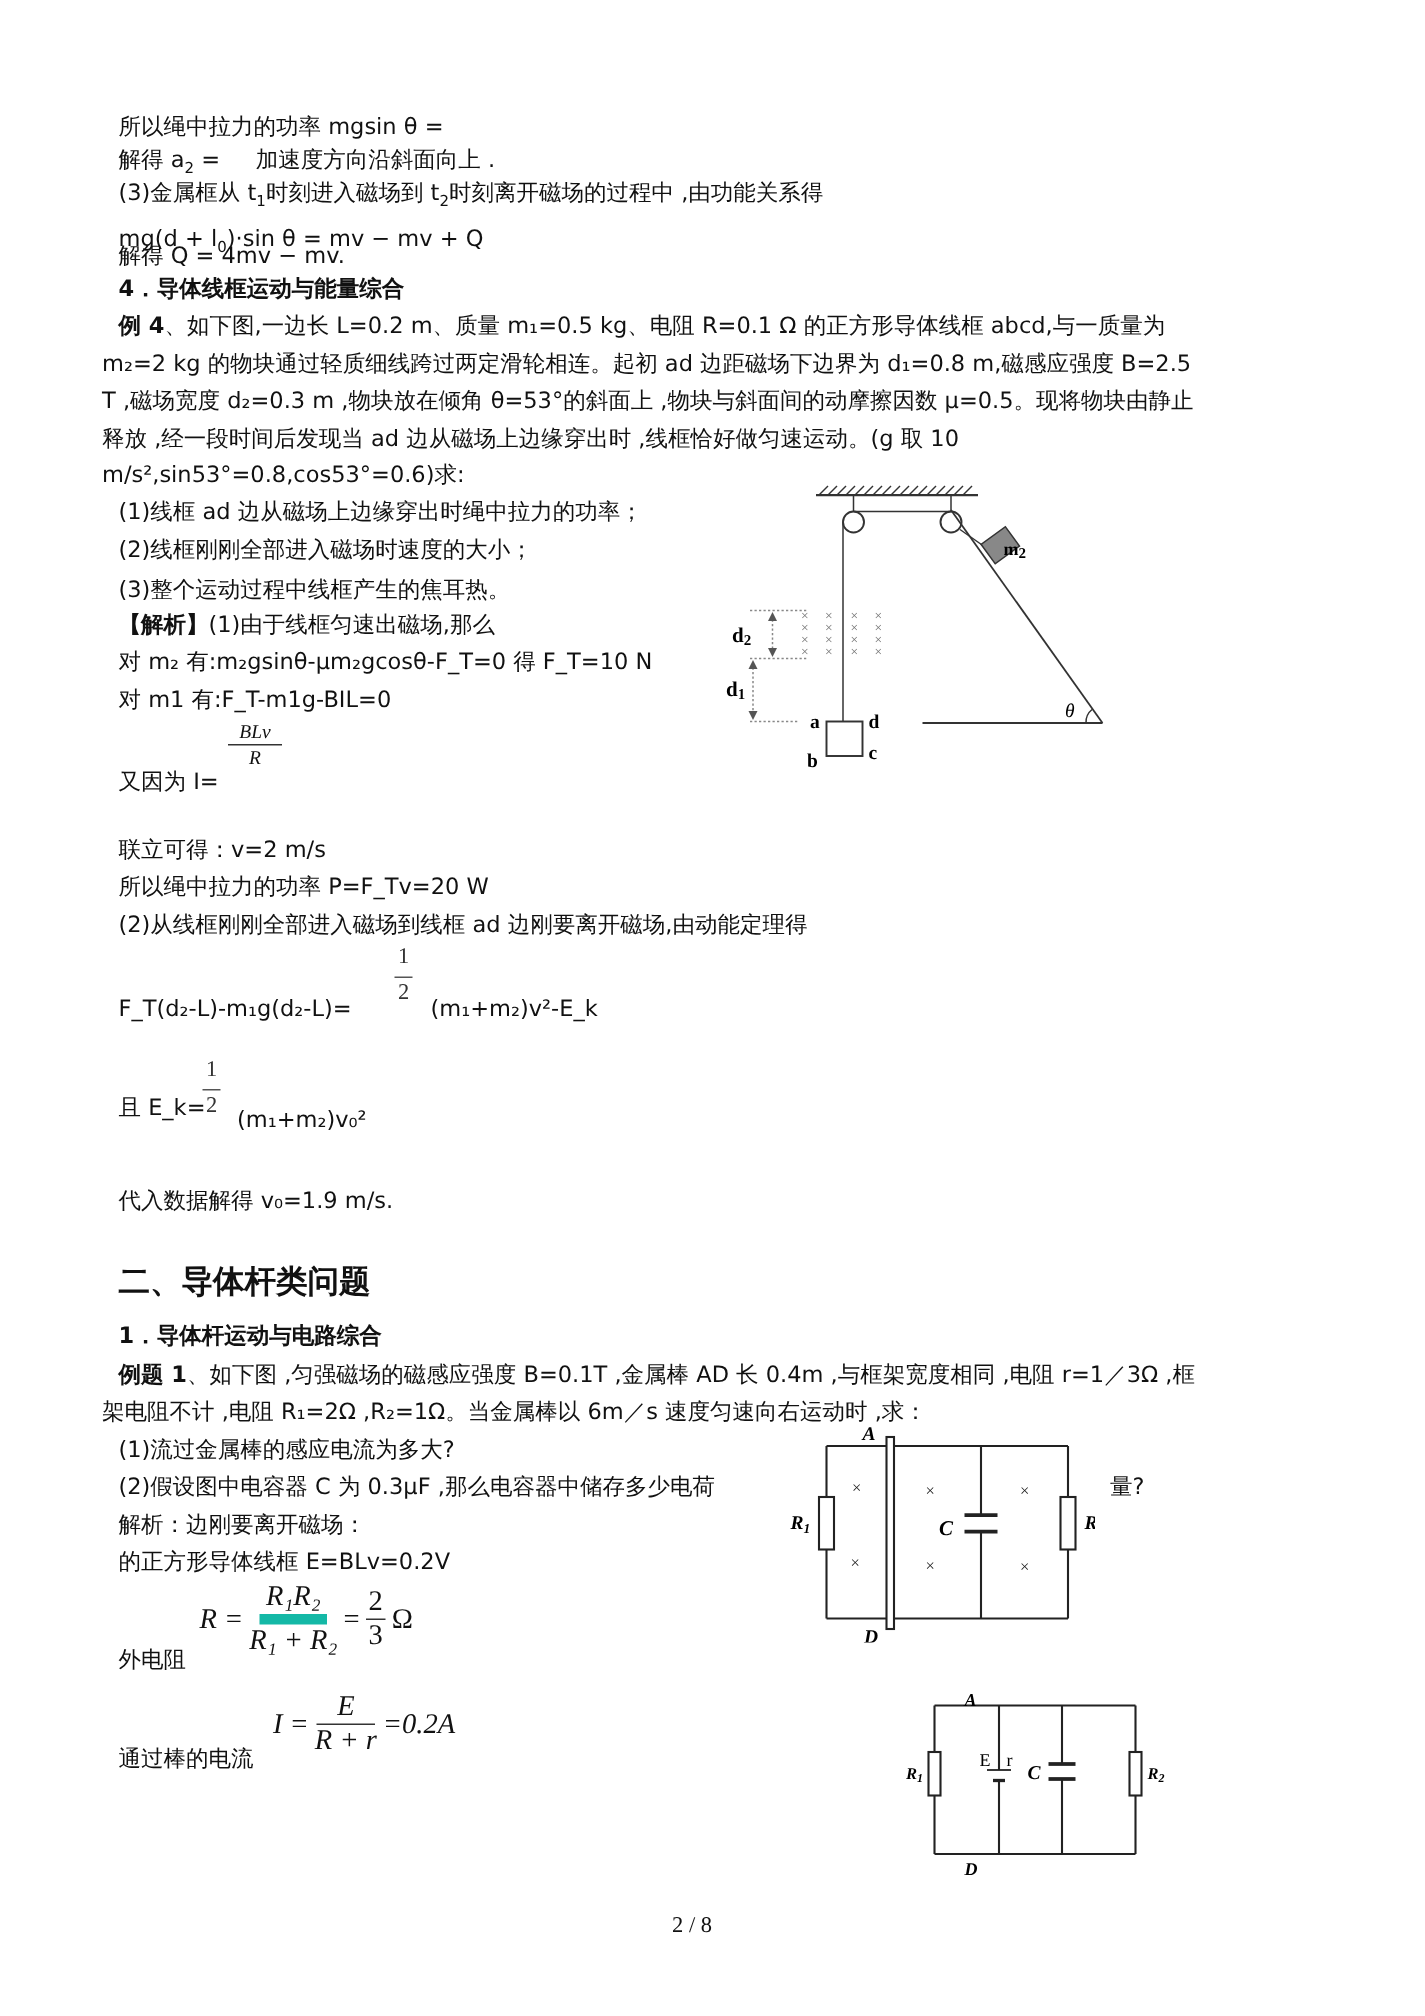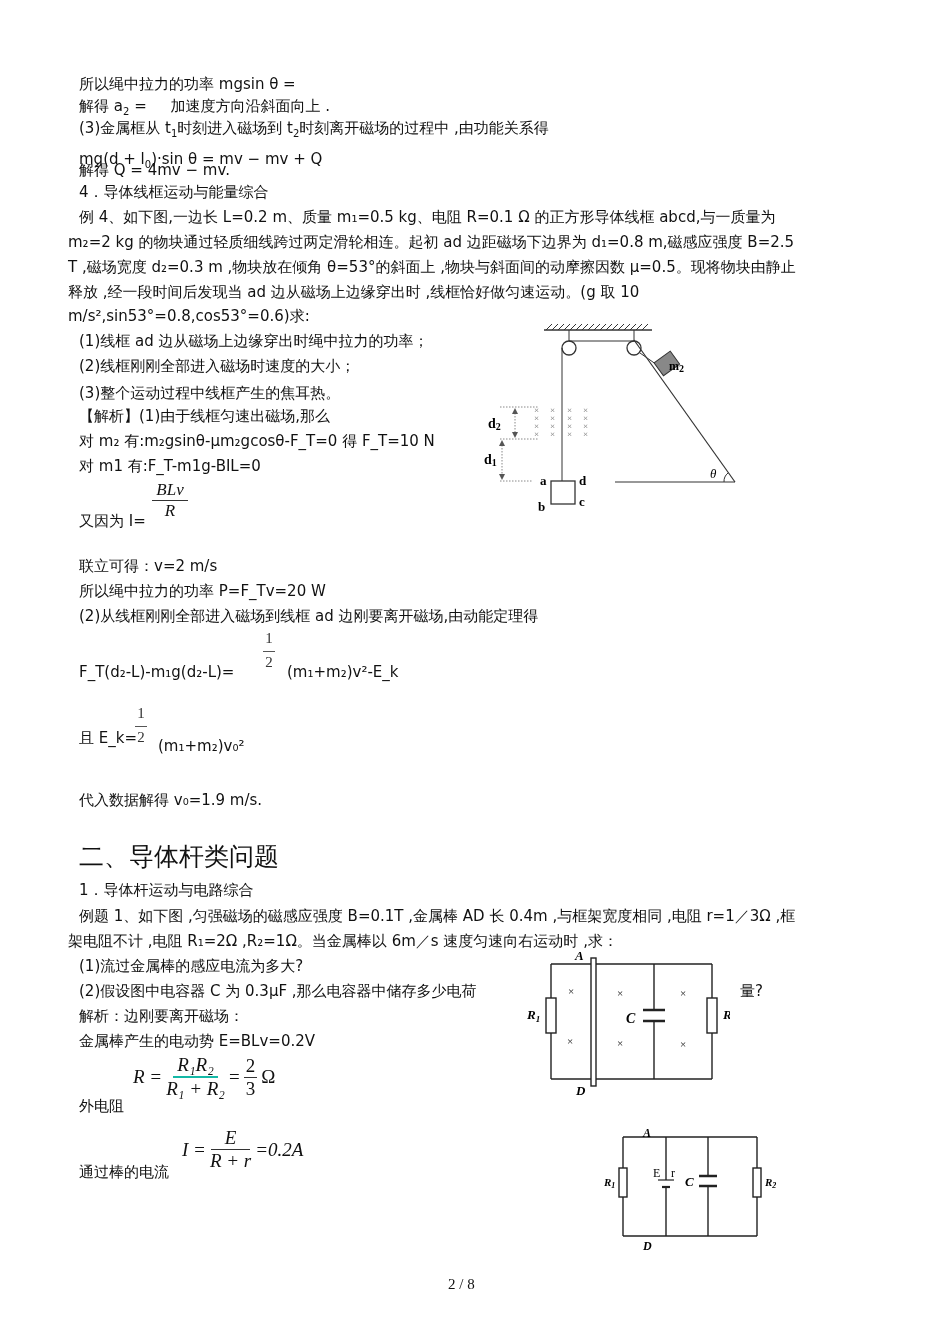--- a/index.html
+++ b/index.html
@@ -1,28 +1,28 @@
 <!DOCTYPE html>
 <html><head>
 <meta charset="utf-8">
 <style>
   html, body { margin:0; padding:0; background:#ffffff; }
   body { width:950px; height:1344px; position:relative; overflow:hidden;
          font-family:"DejaVu Sans","Liberation Sans",sans-serif; color:#111; font-size:15px; }
   .ln { position:absolute; left:79px; white-space:nowrap; line-height:20px; font-size:15px; }
   .it { }
-  .b { font-weight:normal; }
+  .b { font-weight:bold; }
   sub.s, sup.s { font-size:10px; }
   .wide { left:68px; }
-  .fr { position:absolute; font-family:"Liberation Serif","DejaVu Serif",serif; font-style:italic; font-size:17px; text-align:center; }
+  .fr { position:absolute; font-family:"Liberation Serif","DejaVu Serif",serif; font-style:italic; font-size:13px; text-align:center; }
   .fr .num { display:block; border-bottom:1px solid #333; padding:0 2px; }
   .fr .den { display:block; }
   .fracnum { position:absolute; font-family:"Liberation Serif","DejaVu Serif",serif; font-size:15px; color:#333; text-align:center; width:12px; }
   .fracnum .bar { display:block; border-top:1px solid #555; margin:4px 0 2px; }
-  .h2 { position:absolute; left:79px; font-size:25px; font-weight:normal; white-space:nowrap; }
+  .h2 { position:absolute; left:79px; font-size:21px; font-weight:bold; white-space:nowrap; }
   .pg { position:absolute; left:448px; top:1276px; font-family:"Liberation Serif","DejaVu Serif",serif; font-size:15px; }
   .serif { font-family:"Liberation Serif","DejaVu Serif",serif; }
   svg text { font-family:"Liberation Serif","DejaVu Serif",serif; }
 </style>
 </head>
 <body>
 
 <div class="ln" style="top:74px">
   <span>所以绳中拉力的功率 </span><span class="it">mg</span><span class="it">sin θ =</span>
 </div>
@@ -156,27 +156,27 @@
 </svg>
 
 <div class="h2" style="top:840px">二、导体杆类问题</div>
 <div class="ln b" style="top:880px">1．导体杆运动与电路综合</div>
 <div class="ln" style="top:906px"><span class="b">例题 1</span><span>、如下图 ,匀强磁场的磁感应强度 B=0.1T ,金属棒 AD 长 0.4m ,与框架宽度相同 ,电阻 r=1／3Ω ,框</span></div>
 <div class="ln wide" style="top:931px">架电阻不计 ,电阻 R₁=2Ω ,R₂=1Ω。当金属棒以 6m／s 速度匀速向右运动时 ,求：</div>
 <div class="ln" style="top:956px">(1)流过金属棒的感应电流为多大?</div>
 <div class="ln" style="top:981px">(2)假设图中电容器 C 为 0.3μF ,那么电容器中储存多少电荷</div>
 <div class="ln" style="top:981px;left:740px">量?</div>
 <div class="ln" style="top:1006px">解析：边刚要离开磁场：</div>
-<div class="ln" style="top:1031px">金属棒产生的电动势 E=BLv=0.2V</div>
+<div class="ln" style="top:1031px">的正方形导体线框 E=BLv=0.2V</div>
 
 <div class="ln" style="top:1096px">外电阻</div>
 <div class="serif" style="position:absolute;left:133px;top:1054px;font-size:19px;font-style:italic;display:flex;align-items:center;gap:4px">
   <span>R =</span>
   <span style="display:inline-flex;flex-direction:column;align-items:center">
-    <span style="border-bottom:2px solid #14b8a6;padding:0 4px">R₁R₂</span>
+    <span style="border-bottom:7px solid #14b8a6;padding:0 4px">R₁R₂</span>
     <span>R₁ + R₂</span>
   </span>
   <span style="font-style:normal">=</span>
   <span style="display:inline-flex;flex-direction:column;align-items:center;font-style:normal">
     <span style="border-bottom:1px solid #333;padding:0 2px">2</span>
     <span>3</span>
   </span>
   <span style="font-style:normal">Ω</span>
 </div>
 

